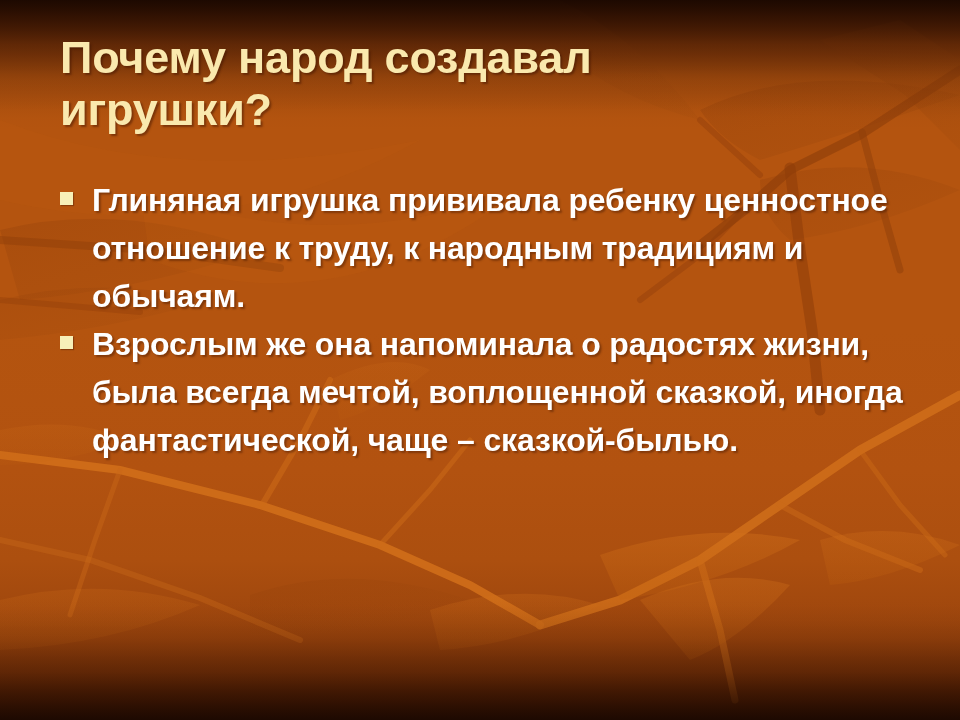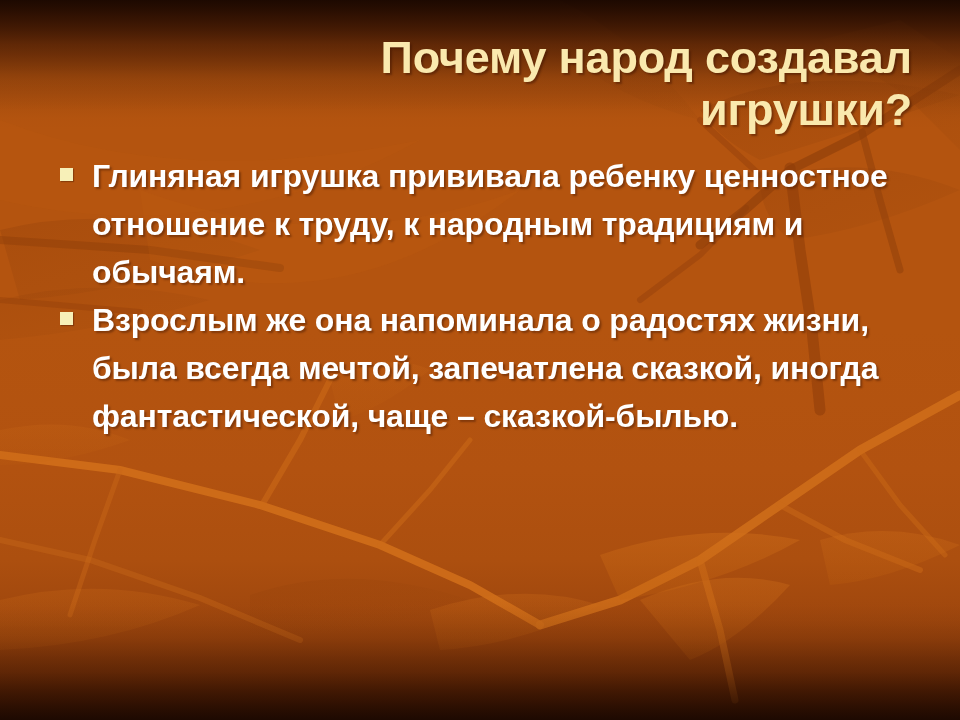--- a/index.html
+++ b/index.html
@@ -68,37 +68,37 @@
   
   .content {
     position: relative;
     z-index: 5;
     width: 960px;
     height: 720px;
   }
 
   .title {
     position: absolute;
-    left: 72px;
+    left: 60px;
     top: 32px;
     width: 840px;
-    text-align: right;
+    text-align: left;
     color: #fae9ae;
     font-size: 45px;
     font-weight: bold;
     line-height: 1.16;
     letter-spacing: -0.2px;
     text-shadow: 2px 2px 2px rgba(60,18,2,0.45);
     white-space: pre-line;
   }
 
   .bullets {
     position: absolute;
     left: 0;
-    top: 152px;
+    top: 176px;
     width: 960px;
   }
   .bullet {
     position: relative;
     display: flex;
     align-items: flex-start;
     padding-left: 60px;
     padding-right: 18px;
     margin-bottom: 0px;
   }
@@ -198,19 +198,19 @@
 
     <div class="bullets">
 
       <div class="bullet">
         <span class="bullet-marker"></span>
         <span class="bullet-text">Глиняная игрушка прививала ребенку ценностное отношение к труду, к народным традициям и обычаям.</span>
       </div>
 
       <div class="bullet">
         <span class="bullet-marker"></span>
-        <span class="bullet-text">Взрослым же она напоминала о радостях жизни, была всегда мечтой, запечатлена сказкой, иногда фантастической, чаще – сказкой-былью.</span>
+        <span class="bullet-text">Взрослым же она напоминала о радостях жизни, была всегда мечтой, воплощенной сказкой, иногда фантастической, чаще – сказкой-былью.</span>
       </div>
 
 
     </div>
   </div>
 </div>
 
 </body></html>

